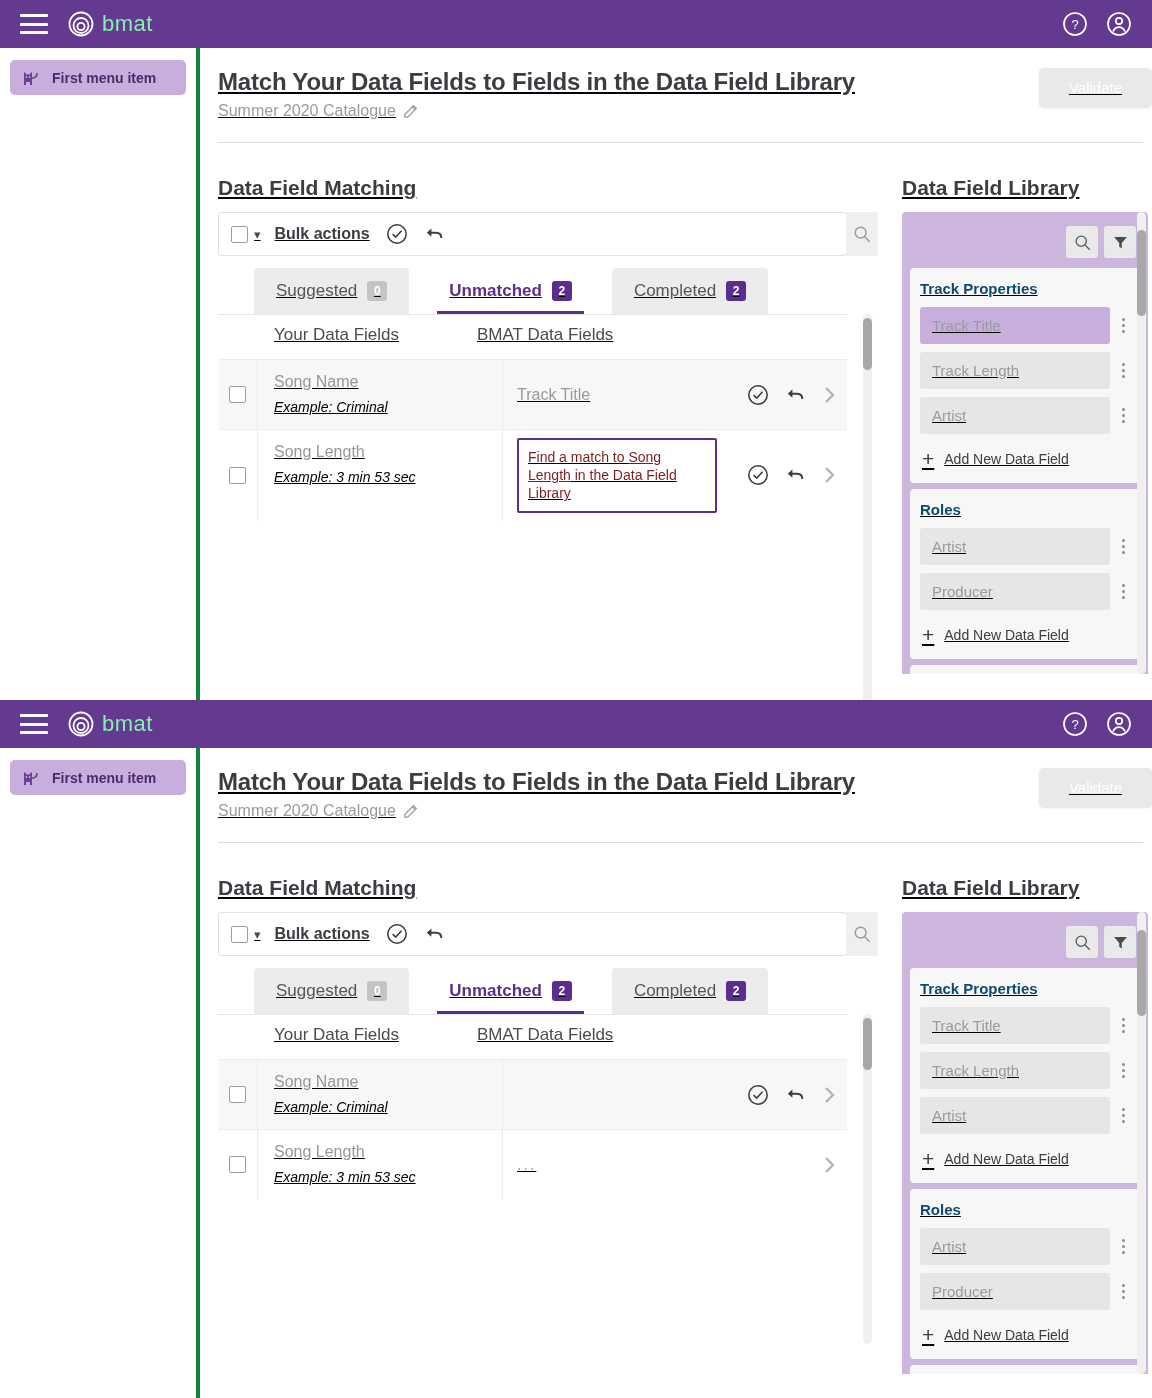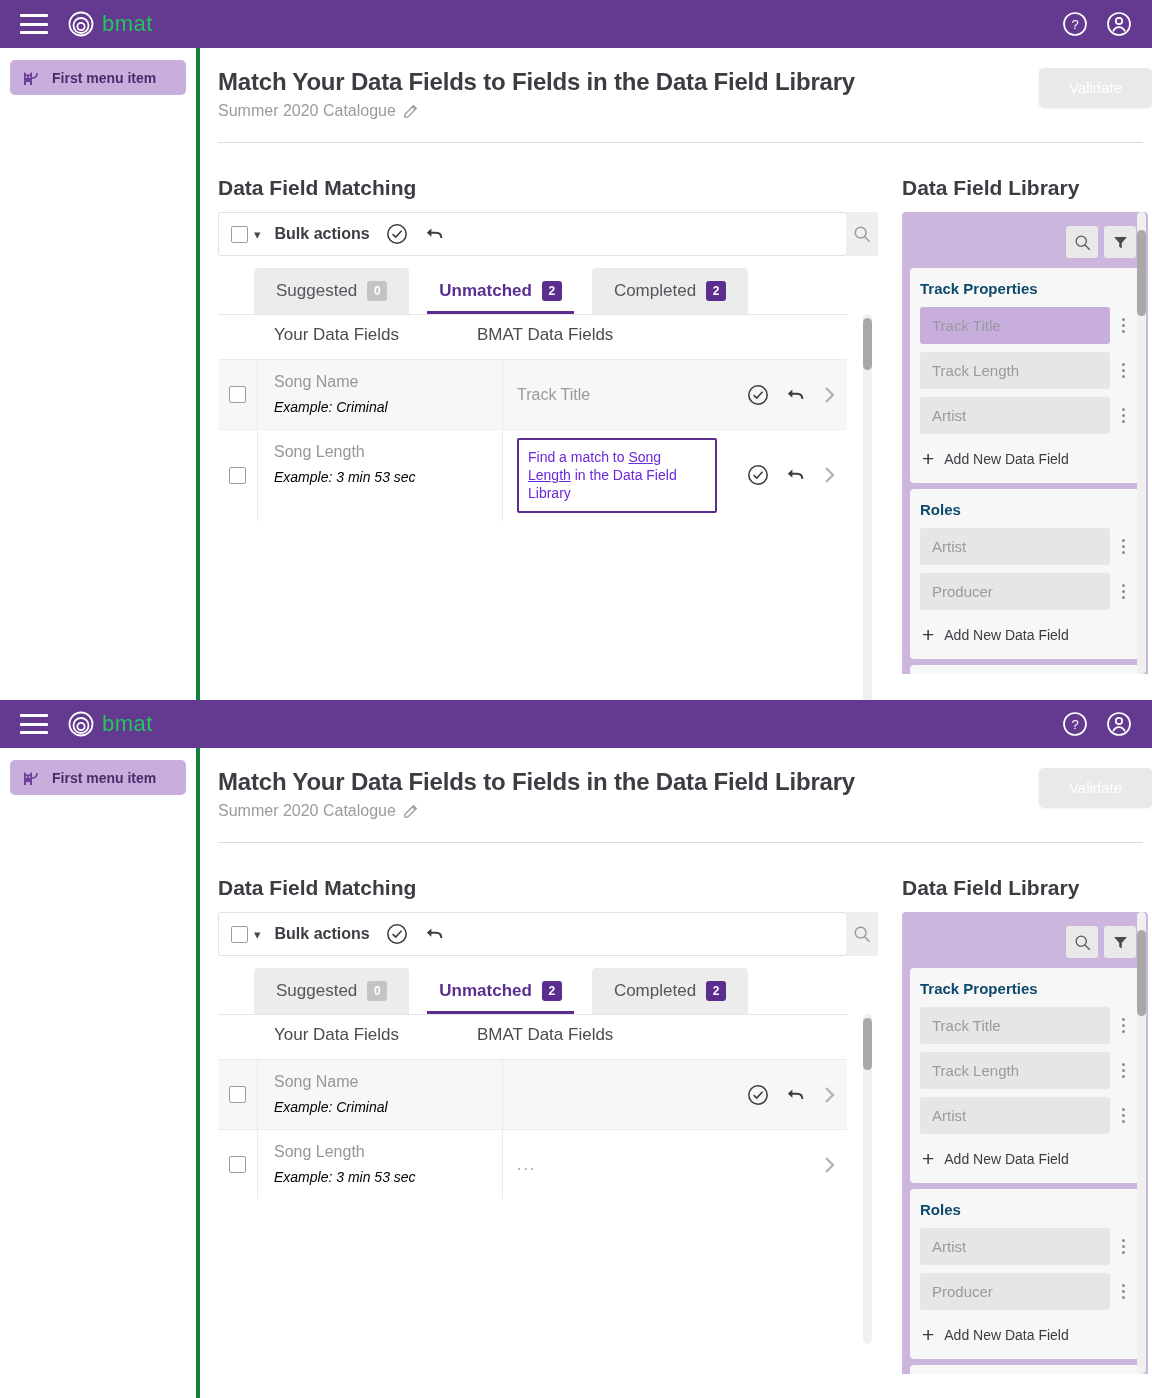--- a/index.html
+++ b/index.html
@@ -22,38 +22,38 @@
   
   .topbar {
     height: 48px; background: #633a8f;
     display: flex; align-items: center; padding: 0 20px;
     position: relative;
   }
   .hamburger { width: 28px; height: 20px; display: flex; flex-direction: column;
     justify-content: space-between; cursor: pointer; margin-right: 20px; }
   .hamburger span { display: block; height: 3px; background: #ffffff; border-radius: 1px; }
   .brand { display: flex; align-items: center; gap: 8px; }
-  .brand-text { color: #22c55e; font-size: 22px; letter-spacing: .5px; font-weight: 400; }
+  .brand-text { color: #86efac; font-size: 22px; letter-spacing: .5px; font-weight: 400; }
   .topbar-right { margin-left: auto; display: flex; align-items: center; gap: 18px; }
   .circ-icon { width: 26px; height: 26px; display: block; }
 
   
   .body-row { display: flex; height: calc(100% - 48px); }
   .sidebar {
     width: 200px; background: #fff; border-right: 4px solid #15803d;
     padding: 12px 10px 0 10px; flex: 0 0 200px;
   }
   .menu-item {
     display: flex; align-items: center; gap: 12px;
     background: #c7aedc; border-radius: 5px;
     padding: 9px 12px; cursor: pointer;
   }
   .menu-label { color: #4b2a6b; font-size: 14px; font-weight: bold; }
 
-  .content { flex: 1; padding: 20px 0 0 18px; position: relative; min-width: 0; }
+  .content { flex: 1; padding: 20px 0 0 18px; position: relative; min-width: 0; text-decoration: underline; }
 
   .page-head { display: flex; align-items: flex-start; padding-right: 0; }
   .page-title { font-size: 24px; font-weight: bold; color: #3c3c43; letter-spacing: -.2px; }
   .page-sub { font-size: 16px; color: #9a9a9f; margin-top: 6px; display: flex; align-items: center; gap: 7px; }
   .validate-btn {
     margin-left: auto; margin-right: 0;
     background: #e9e9e9; color: #ffffff; border: none;
     border-radius: 5px; padding: 11px 30px; font-size: 15px;
     box-shadow: 0 1px 2px rgba(0,0,0,.12); cursor: default;
   }
@@ -79,21 +79,21 @@
   .chev-dn { margin-left: 6px; color: #4a4a50; font-size: 13px; cursor: pointer; }
   .bulk-label { margin-left: 14px; font-size: 16px; font-weight: bold; color: #3c3c43; }
   .bulkbar .act { margin-left: 16px; cursor: pointer; display: flex; align-items: center; }
   .search-box {
     position: absolute; right: 0; top: 0; width: 32px; height: 44px;
     background: #efefef; display: flex; align-items: center; justify-content: center;
     cursor: pointer;
   }
 
   
-  .tabs { display: flex; margin: 12px 0 0 36px; gap: 8px; align-items: flex-end; }
+  .tabs { display: flex; margin: 12px 0 0 36px; gap: 18px; align-items: flex-end; }
   .tab {
     display: flex; align-items: center; gap: 10px;
     padding: 13px 22px; background: #ececec; border-radius: 4px 4px 0 0;
     font-size: 17px; color: #55555c; cursor: pointer; position: relative;
   }
   .tab.active { background: #ffffff; color: #5b2d8e; font-weight: bold; }
   .tab.active::after {
     content: ""; position: absolute; left: 10px; right: 10px; bottom: 0;
     height: 3px; background: #5b2d8e;
   }
@@ -115,21 +115,21 @@
   .trow.shaded { background: #f7f7f7; }
   .cell-chk { width: 40px; display: flex; align-items: center; justify-content: center; border-right: 1px solid #ececec; }
   .cell-your { width: 245px; padding: 13px 14px 13px 16px; border-right: 1px solid #ececec; }
   .fld-name { font-size: 16px; color: #96969c; }
   .fld-ex { font-size: 14px; color: #000000; font-style: italic; margin-top: 8px; }
   .cell-bmat { flex: 1; display: flex; align-items: center; padding: 8px 10px 8px 14px; }
   .bmat-val { font-size: 16px; color: #9a9a9f; flex: 1; }
   .bmat-dots { font-size: 16px; color: #9a9a9f; letter-spacing: 2px; flex: 1; }
   .tooltip {
     border: 2px solid #5b2d8e; background: #fff; border-radius: 2px;
-    padding: 8px 9px; font-size: 14px; color: #6d28d9; line-height: 1.3;
+    padding: 8px 9px; font-size: 14px; color: #7f1d1d; line-height: 1.3;
     width: 200px; flex: 0 0 200px;
   }
   .tooltip u { text-decoration: underline; }
   .row-acts { display: flex; align-items: center; gap: 16px; margin-left: auto; padding-left: 14px; }
   .row-acts .ico { cursor: pointer; display: flex; align-items: center; }
 
   
   .scroll-track {
     position: absolute; top: 0; right: 6px; width: 9px;
     background: #f0f0f0; border-radius: 5px;

